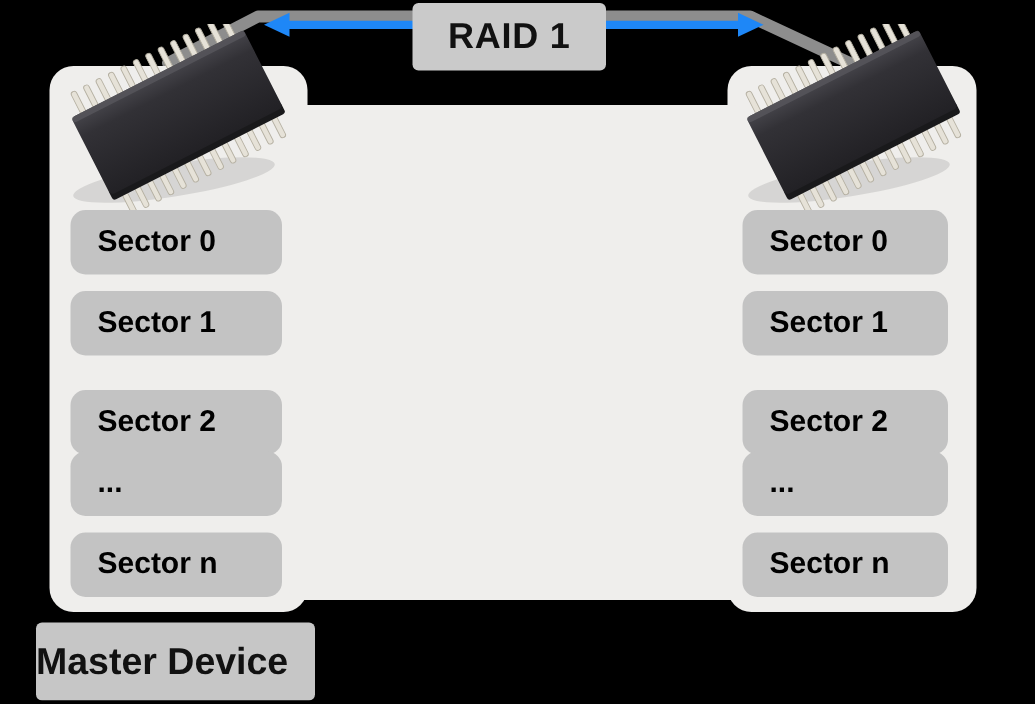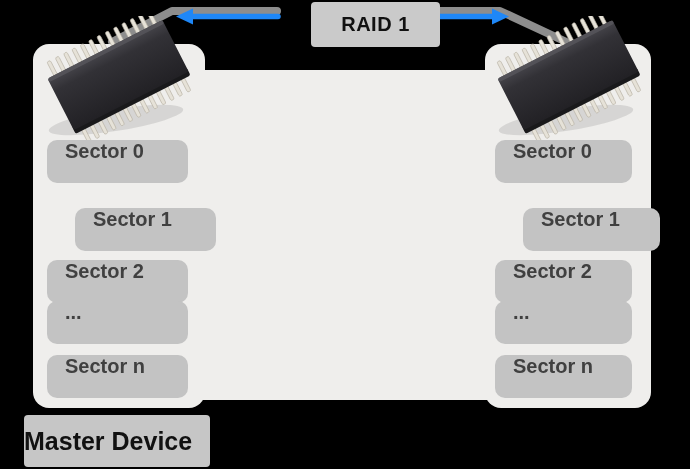--- a/index.html
+++ b/index.html
@@ -11,33 +11,33 @@
   .panel-left{left:33px;top:44px;width:172px;height:364px;}
   .panel-right{left:485px;top:44px;width:166px;height:364px;}
   .bridge{position:absolute;left:192px;top:70px;width:306px;height:330px;
     background:#efeeec;border-radius:10px;z-index:2;}
   .arrow-shadow-layer{position:absolute;left:0;top:0;z-index:1;}
   .arrow-layer{position:absolute;left:0;top:0;z-index:4;}
   .raid-box{
     position:absolute;left:275px;top:2px;width:129px;height:45px;
     background:#cacaca;border-radius:4px;z-index:5;
     display:flex;align-items:center;justify-content:center;
-    font-weight:700;font-size:20px;color:#111111;letter-spacing:.5px;margin-left:36px;
+    font-weight:700;font-size:24px;color:#111111;letter-spacing:.5px;
   }
   .chip{position:absolute;width:175px;height:125px;z-index:3;}
   .chip-left{left:32px;top:16px;}
   .chip-right{left:482px;top:16px;}
   .sector{
     position:absolute;height:43px;background:#c3c3c3;border-radius:10px;
-    z-index:3;display:flex;align-items:flex-start;padding-left:18px;
-    box-sizing:border-box;font-weight:700;font-size:20px;color:#404040;
+    z-index:3;display:flex;align-items:center;padding-left:18px;
+    box-sizing:border-box;font-weight:700;font-size:20px;color:#000000;
   }
   .sec-l{left:47px;width:141px;}
   .sec-r{left:495px;width:137px;}
-  .sy0{top:140px;} .sy1{top:208px;margin-left:28px;} .sy2{top:260px;} .sy3{top:301px;} .sy4{top:355px;}
+  .sy0{top:140px;} .sy1{top:194px;} .sy2{top:260px;} .sy3{top:301px;} .sy4{top:355px;}
   .dev-label{
     position:absolute;top:415px;height:52px;background:#c6c6c6;border-radius:4px;
     z-index:3;display:flex;align-items:center;
     font-weight:700;font-size:25px;color:#111111;
   }
   .dev-master{left:24px;width:186px;}
   .dev-mirror{left:472px;width:196px;}
   .bottom-strip{position:absolute;left:0;top:467px;width:690px;height:2px;background:#000;z-index:6;}
 </style>
 </head>

